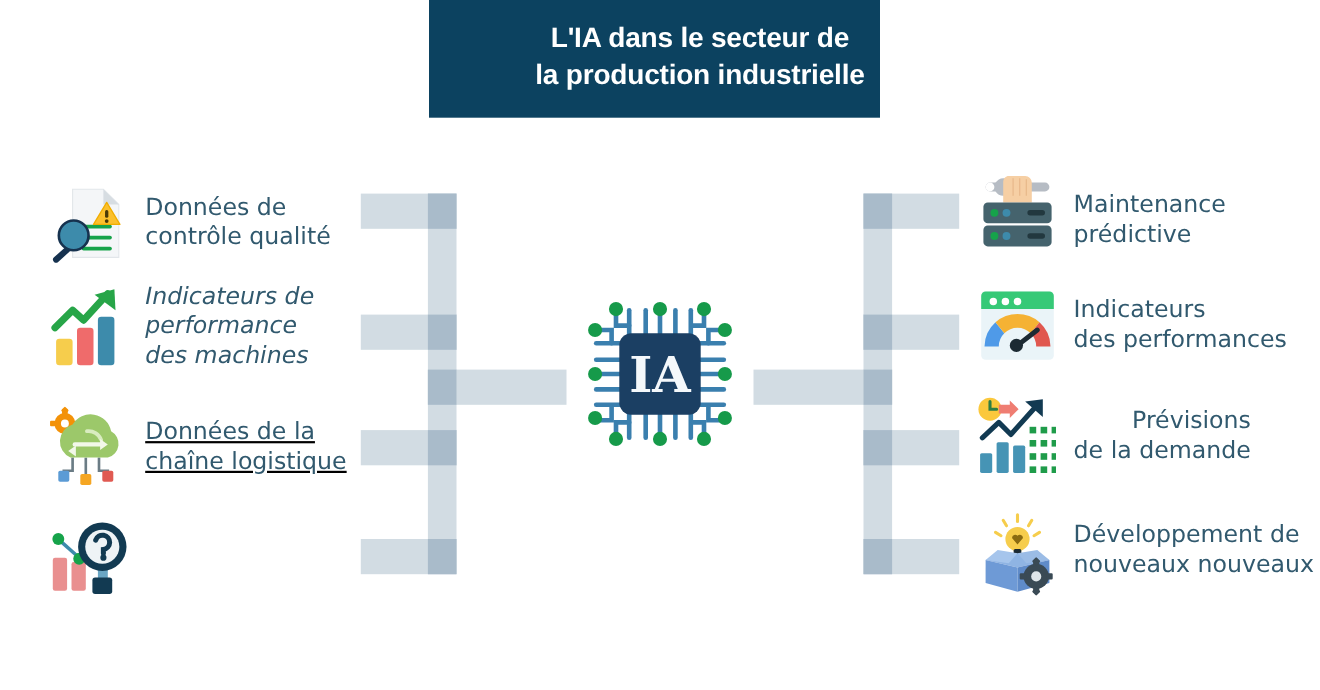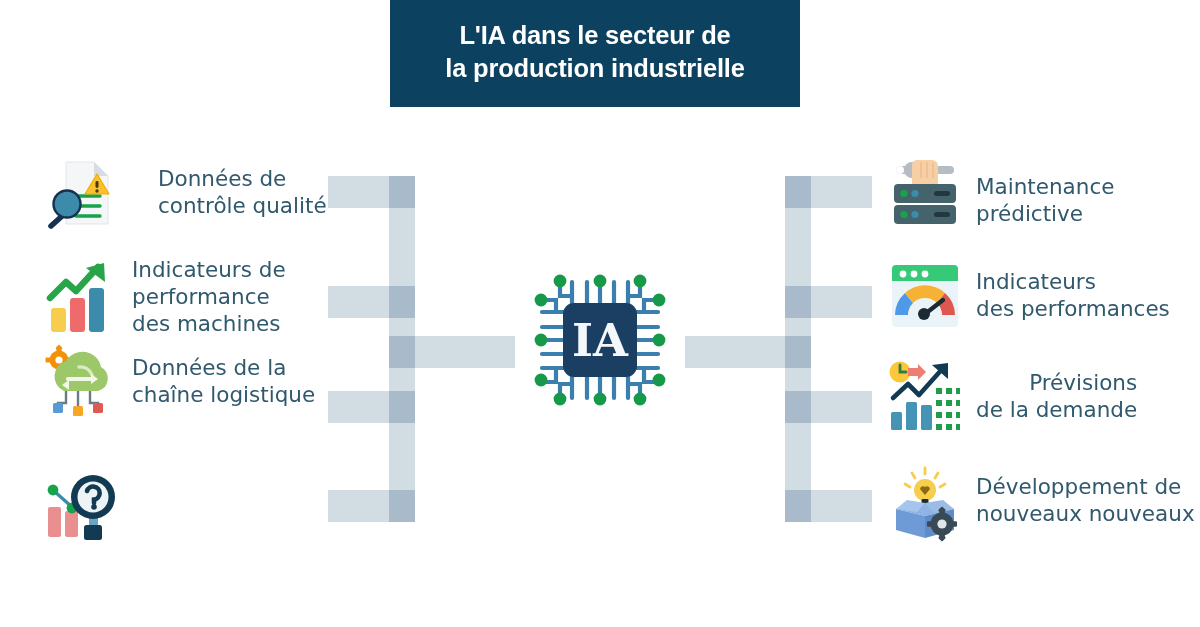--- a/index.html
+++ b/index.html
@@ -8,21 +8,21 @@
     background:#ffffff;
     font-family:"Liberation Sans", sans-serif;
     overflow:hidden;position:relative;
   }
   .stage{position:absolute;inset:0;}
 
   
   #title-block{
     position:absolute;left:390px;top:0px;width:410px;height:107px;
     background:#0c4260;
-    display:flex;align-items:center;justify-content:center;
+    display:flex;align-items:center;justify-content:flex-end;
     box-sizing:border-box;padding:6px 14px 10px;
   }
   #title-block .title-text{
     color:#ffffff;font-weight:bold;font-size:25.5px;line-height:1.28;
     text-align:center;letter-spacing:-0.2px;white-space:pre-line;
   }
 
   
   .spine{position:absolute;width:26px;background:#d2dce3;}
   #spine-left{left:389px;top:176px;height:346px;}
@@ -52,23 +52,23 @@
   .item .ico{flex:0 0 auto;width:78px;height:78px;position:relative;}
   .item .lbl{
     color:#31596e;font-size:21.5px;line-height:1.25;white-space:pre-line;
     font-family:"DejaVu Sans", sans-serif;
   }
   .left-item{left:42px;width:300px;}
   .left-item .lbl{margin-left:12px;}
   .right-item{left:886px;width:315px;}
   .right-item .lbl{margin-left:12px;}
 
-  #item-quality{top:154px;gap:26px;}
-  #item-kpi{top:257px;}
-  #item-supply{top:343px;}
+  #item-quality{top:164px;}
+  #item-kpi{top:257px;font-style:italic;}
+  #item-supply{top:368px;text-decoration:underline;}
   #item-feedback{top:465px;}
 
   #item-maintenance{top:150px;align-items:flex-end;}
   #item-optim{top:257px;}
   #item-forecast{top:358px;text-align:right;}
   #item-product{top:462px;}
 
   svg{display:block;overflow:visible;}
 </style>
 </head>

